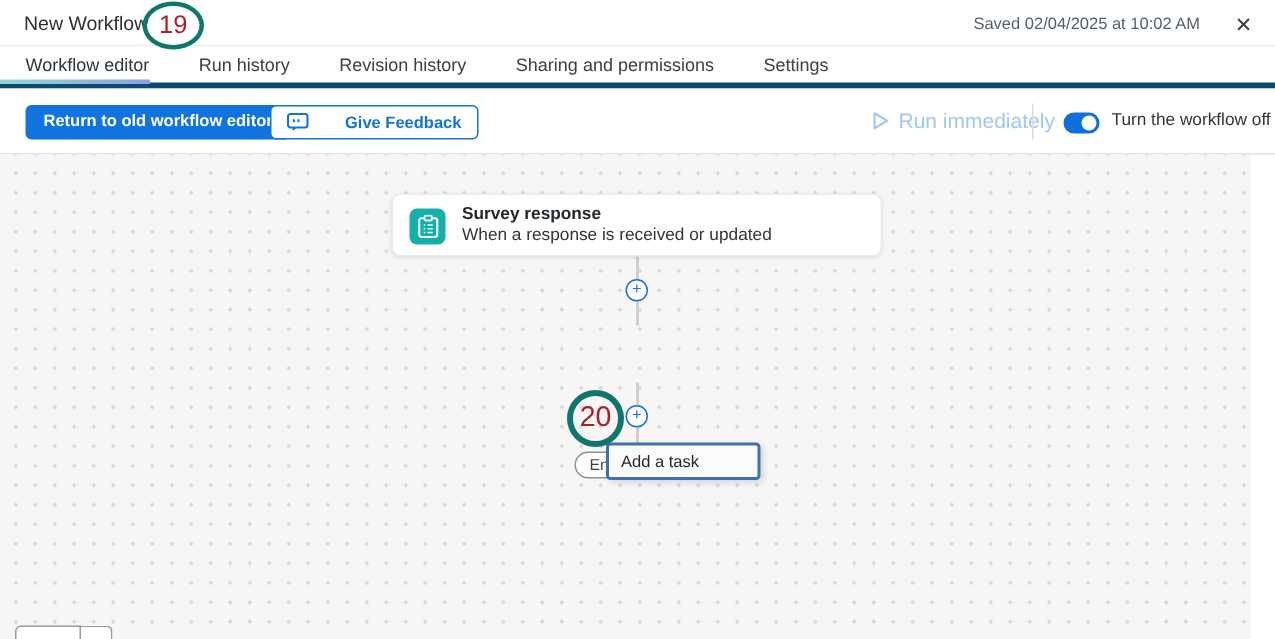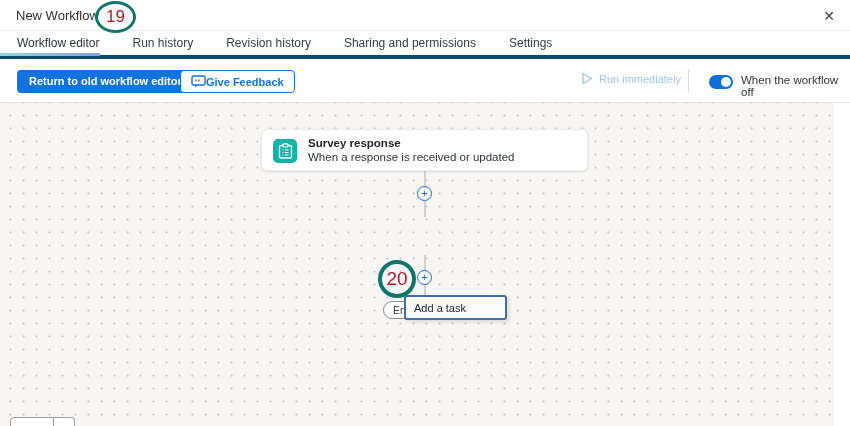--- a/index.html
+++ b/index.html
@@ -20,22 +20,22 @@
 
   
   .tabs { position:absolute; left:0; top:31px; width:850px; height:28px; border-bottom:4px solid #0c4a6e; background:#fff; display:flex; align-items:center; padding-left:17px; }
   .tab { font-size:12px; color:#3a4047; margin-right:33px; cursor:pointer; white-space:nowrap; }
   .tab.active { color:#30353a; }
   .tab-underline { position:absolute; left:0; bottom:-1px; width:100px; height:3px; background:linear-gradient(90deg,#8fd9d4,#8a9fe6); }
 
   
   .toolbar { position:absolute; left:0; top:59px; width:850px; height:44px; background:#fff; border-bottom:1px solid #e3e1e1; }
   .btn-primary { position:absolute; left:17px; top:11px; height:23px; padding:0 12px; background:#1173dd; color:#fff; font-size:11px; font-weight:bold; border:none; border-radius:4px; line-height:23px; cursor:pointer; font-family:inherit; }
-  .btn-outline { position:absolute; left:180px; top:11px; height:23px; padding:0 10px; background:#fff; color:#1173dd; font-size:11px; font-weight:bold; border:1px solid #1173dd; border-radius:4px; display:flex; align-items:center; gap:0; cursor:pointer; font-family:inherit; }
-  .run-btn { position:absolute; left:581px; top:13px; display:flex; align-items:center; gap:6px; color:#9fc7f2; font-size:11px; cursor:default; }
+  .btn-outline { position:absolute; left:180px; top:11px; height:23px; padding:0 10px; background:#fff; color:#1173dd; font-size:11px; font-weight:bold; border:1px solid #1173dd; border-radius:4px; display:flex; align-items:center; gap:24px; cursor:pointer; font-family:inherit; }
+  .run-btn { position:absolute; left:581px; top:13px; display:flex; align-items:center; gap:6px; color:#9fc7f2; font-size:14px; cursor:default; }
   .toolbar-divider { position:absolute; left:688px; top:10px; width:1px; height:24px; background:#dcdcdc; }
   .toggle { position:absolute; left:709px; top:16px; width:24px; height:14px; background:#0f6fde; border-radius:8px; cursor:pointer; }
   .toggle-knob { position:absolute; right:2px; top:2px; width:10px; height:10px; background:#fff; border-radius:50%; }
   .toggle-label { position:absolute; left:741px; top:15px; font-size:11.5px; color:#30353a; }
 
   
   .canvas { position:absolute; left:0; top:103px; width:834px; height:323px; background:#f7f6f5; background-image:radial-gradient(#d9d6d4 1px, transparent 1.2px); background-size:13px 13px; background-position:4px 6px; overflow:hidden; }
   .connector { position:absolute; width:2px; background:#d2d0ce; left:424px; }
   .conn-1 { top:66px; height:48px; }
   .conn-2 { top:152px; height:62px; }
@@ -66,20 +66,21 @@
 
   svg { display:block; }
 </style>
 </head>
 <body>
 
 <div class="app">
 
   <div class="topbar">
     <div class="page-title">New Workflow</div>
+    <div class="saved-status">Saved 02/04/2025 at 10:02 AM</div>
     <div class="close-btn">✕</div>
   </div>
   <div class="anno anno-19">19</div>
 
   <div class="tabs">
     <div class="tab active">Workflow editor</div>
     <div class="tab">Run history</div>
     <div class="tab">Revision history</div>
     <div class="tab">Sharing and permissions</div>
     <div class="tab">Settings</div>
@@ -104,21 +105,21 @@
         <svg width="12" height="13" viewBox="0 0 12 13">
           <path d="M2 1.5 L10.5 6.5 L2 11.5 Z" fill="none" stroke="#9fc7f2" stroke-width="1.4" stroke-linejoin="round"></path>
         </svg>
       </span>
       <span>Run immediately</span>
     </div>
     <div class="toolbar-divider"></div>
     <div class="toggle">
       <div class="toggle-knob"></div>
     </div>
-    <div class="toggle-label">When the workflow off</div>
+    <div class="toggle-label">Turn the workflow off</div>
   </div>
 
   <div class="canvas">
 
     <div class="connector conn-1"></div>
     <div class="connector conn-2"></div>
 
     <div class="node-card card-survey">
       <div class="icon-tile tile-survey">
         <svg width="15" height="16" viewBox="0 0 15 16">

